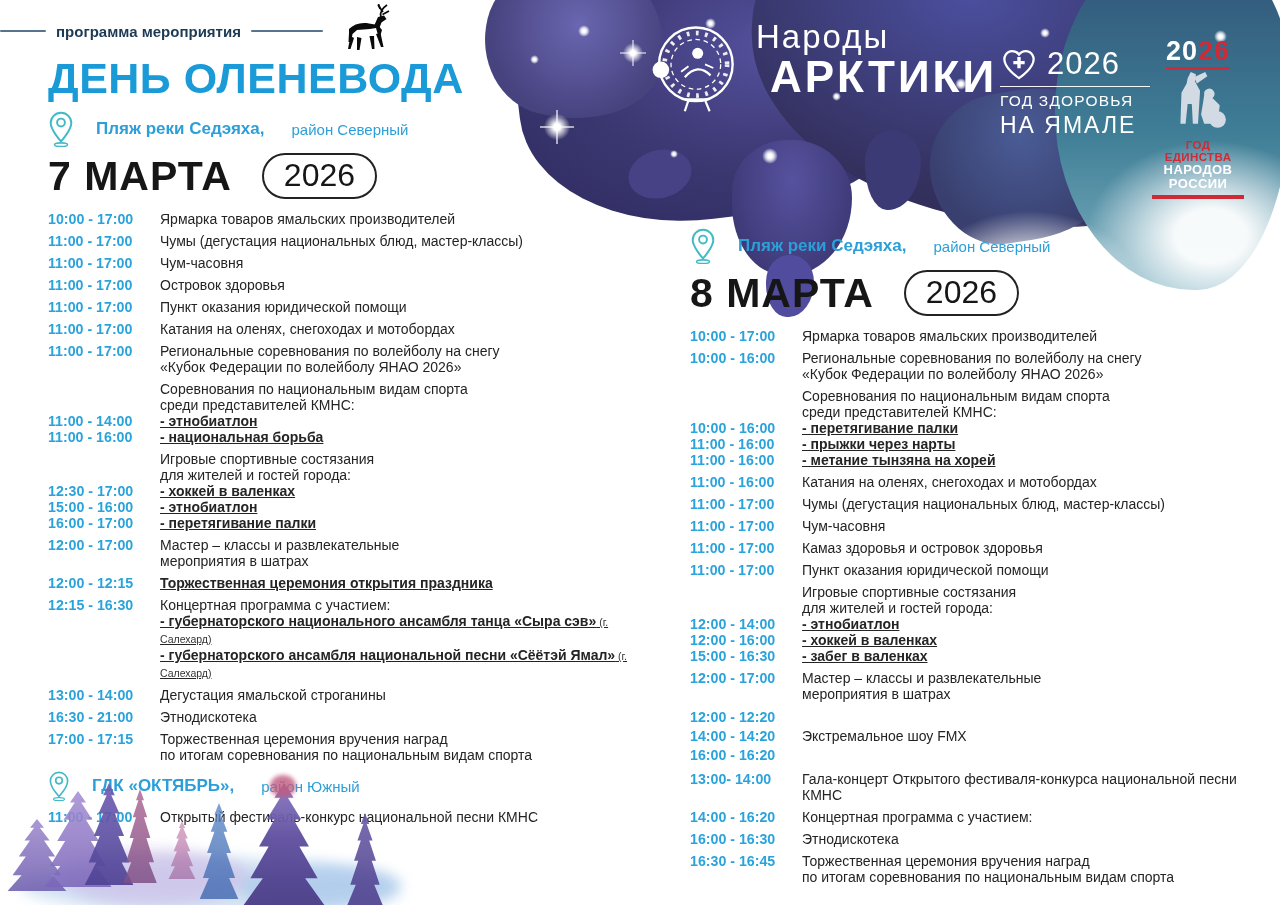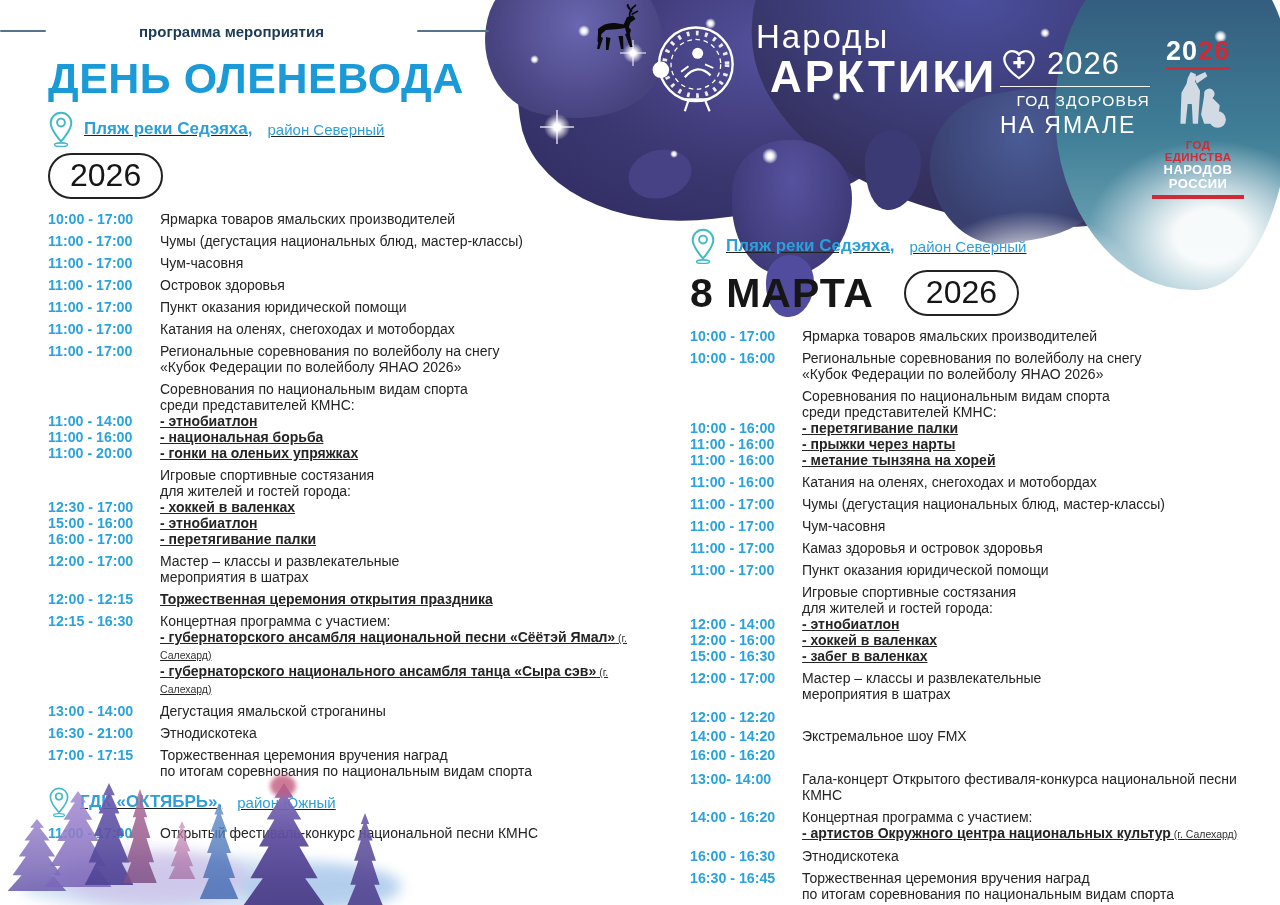--- a/index.html
+++ b/index.html
@@ -45,40 +45,40 @@
       radial-gradient(circle,#fff 14%,rgba(255,255,255,0) 55%),
       linear-gradient(0deg,transparent 46%,rgba(255,255,255,.95) 50%,transparent 54%),
       linear-gradient(90deg,transparent 46%,rgba(255,255,255,.95) 50%,transparent 54%);}
   
   #arctic-logo{position:absolute;left:148px;top:20px;display:flex;align-items:flex-start;gap:16px;color:#fff;}
   #arctic-text .l1{font-size:33px;letter-spacing:2px;line-height:34px;font-weight:400;}
   #arctic-text .l2{font-size:44px;letter-spacing:3px;line-height:42px;font-weight:700;margin-top:2px;margin-left:14px;}
   #health-logo{position:absolute;left:500px;top:46px;color:#fff;width:150px;}
   #health-top{display:flex;align-items:center;gap:9px;border-bottom:1.5px solid rgba(255,255,255,.95);padding-bottom:4px;}
   #health-top .yr{font-size:31px;font-weight:400;letter-spacing:1px;}
-  #health-logo .hl1{font-size:15.5px;letter-spacing:1.2px;margin-top:5px;font-weight:400;text-align:right;}
+  #health-logo .hl1{font-size:15.5px;letter-spacing:1.2px;margin-top:5px;font-weight:400;}
   #health-logo .hl2{font-size:23px;letter-spacing:2px;margin-top:2px;font-weight:400;}
   #unity-logo{position:absolute;left:652px;top:38px;width:92px;text-align:center;color:#fff;}
   #unity-year{font-size:27px;font-weight:800;letter-spacing:1px;line-height:27px;
       border-bottom:3px solid var(--red);padding-bottom:2px;display:inline-block;}
   #unity-year .red{color:var(--red);}
   #unity-logo .ul1{color:var(--red);font-weight:800;font-size:11.5px;margin-top:3px;letter-spacing:.4px;}
   #unity-logo .ul2{color:#fff;font-weight:800;font-size:13px;line-height:14px;letter-spacing:.4px;}
   #unity-bar{height:4px;background:var(--red);margin-top:4px;}
   
   .col{position:absolute;}
   #col-left{left:48px;top:10px;width:592px;}
   #col-right{left:690px;top:218px;width:566px;}
-  .tagline{display:flex;align-items:center;color:var(--navy);font-size:15px;font-weight:700;height:42px;justify-content:space-between;}
+  .tagline{display:flex;align-items:center;color:var(--navy);font-size:15px;font-weight:700;height:42px;}
   .dash{height:2px;background:#56748e;border-radius:1px;}
   .dash.l{width:46px;margin-right:10px;margin-left:-48px;}
   .dash.r{width:72px;margin-left:10px;}
   .deer{margin-left:14px;margin-top:-8px;}
   .title{font-size:43px;line-height:45px;font-weight:800;letter-spacing:.5px;color:var(--accent);margin-top:4px;}
-  .locrow{display:flex;align-items:center;gap:10px;margin-top:10px;height:36px;text-decoration:underline;}
+  .locrow{display:flex;align-items:center;gap:22px;margin-top:10px;height:36px;}
   .loc-name{color:var(--loc);font-size:17px;font-weight:700;}
   .loc-district{color:var(--loc);font-size:15px;font-weight:400;margin-left:5px;}
   .daterow{display:flex;align-items:center;gap:30px;margin-top:5px;height:48px;}
   .date{font-size:41px;font-weight:800;letter-spacing:1px;color:#161616;}
   .year-pill{border:2.5px solid #222;border-radius:30px;font-size:32px;padding:2px 20px 3px;color:#161616;font-weight:400;}
   .schedule{margin-top:11px;}
   .block{margin-bottom:6px;}
   .row{display:flex;line-height:16px;}
   .block.loose .row{line-height:19px;}
   .time{width:97px;min-width:97px;margin-right:15px;font-weight:700;color:var(--time);font-size:14.2px;}
@@ -195,20 +195,21 @@
     <svg width="26" height="36" viewBox="0 0 24 33">
       <path d="M12 1.5 C6.5 1.5 2.5 6 2.5 11 c0 6.5 9.5 17 9.5 17 s9.5 -10.5 9.5 -17 C21.5 6 17.5 1.5 12 1.5z" fill="none" stroke="#41bac6" stroke-width="1.8"></path>
       <circle cx="12" cy="10.5" r="3.6" fill="none" stroke="#41bac6" stroke-width="1.8"></circle>
       <ellipse cx="12" cy="31" rx="6" ry="1.7" fill="none" stroke="#41bac6" stroke-width="1.4"></ellipse>
     </svg>
     <span class="loc-name">Пляж реки Седэяха,</span>
     <span class="loc-district">район Северный</span>
   </div>
 
   <div class="daterow">
+    <span class="date">7 МАРТА</span>
     <span class="year-pill">2026</span>
   </div>
 
   <div class="schedule">
       <div class="block">
         <div class="row">
           <span class="time">10:00 - 17:00</span>
           <span class="desc">Ярмарка товаров ямальских производителей</span>
         </div>
       </div>
@@ -262,24 +263,20 @@
           <span class="desc">среди представителей КМНС:</span>
         </div>
         <div class="row">
           <span class="time">11:00 - 14:00</span>
           <span class="desc bold">- этнобиатлон</span>
         </div>
         <div class="row">
           <span class="time">11:00 - 16:00</span>
           <span class="desc bold">- национальная борьба</span>
         </div>
-        <div class="row">
-          <span class="time">11:00 - 20:00</span>
-          <span class="desc bold">- гонки на оленьих упряжках</span>
-        </div>
       </div>
       <div class="block">
         <div class="row">
           <span class="time"></span>
           <span class="desc">Игровые спортивные состязания</span>
         </div>
         <div class="row">
           <span class="time"></span>
           <span class="desc">для жителей и гостей города:</span>
         </div>
@@ -312,25 +309,25 @@
           <span class="desc bold">Торжественная церемония открытия праздника</span>
         </div>
       </div>
       <div class="block">
         <div class="row">
           <span class="time">12:15 - 16:30</span>
           <span class="desc">Концертная программа с участием:</span>
         </div>
         <div class="row">
           <span class="time"></span>
+          <span class="desc bold">- губернаторского национального ансамбля танца «Сыра сэв»<span class="note"> (г. Салехард)</span></span>
+        </div>
+        <div class="row">
+          <span class="time"></span>
           <span class="desc bold">- губернаторского ансамбля национальной песни «Сёётэй Ямал»<span class="note"> (г. Салехард)</span></span>
-        </div>
-        <div class="row">
-          <span class="time"></span>
-          <span class="desc bold">- губернаторского национального ансамбля танца «Сыра сэв»<span class="note"> (г. Салехард)</span></span>
         </div>
       </div>
       <div class="block">
         <div class="row">
           <span class="time">13:00 - 14:00</span>
           <span class="desc">Дегустация ямальской строганины</span>
         </div>
       </div>
       <div class="block">
         <div class="row">
@@ -507,21 +504,20 @@
           <span class="desc">Гала-концерт Открытого фестиваля-конкурса национальной песни КМНС</span>
         </div>
       </div>
       <div class="block">
         <div class="row">
           <span class="time">14:00 - 16:20</span>
           <span class="desc">Концертная программа с участием:</span>
         </div>
         <div class="row">
           <span class="time"></span>
-          <span class="desc bold">- артистов Окружного центра национальных культур<span class="note"> (г. Салехард)</span></span>
         </div>
       </div>
       <div class="block">
         <div class="row">
           <span class="time">16:00 - 16:30</span>
           <span class="desc">Этнодискотека</span>
         </div>
       </div>
       <div class="block">
         <div class="row">

